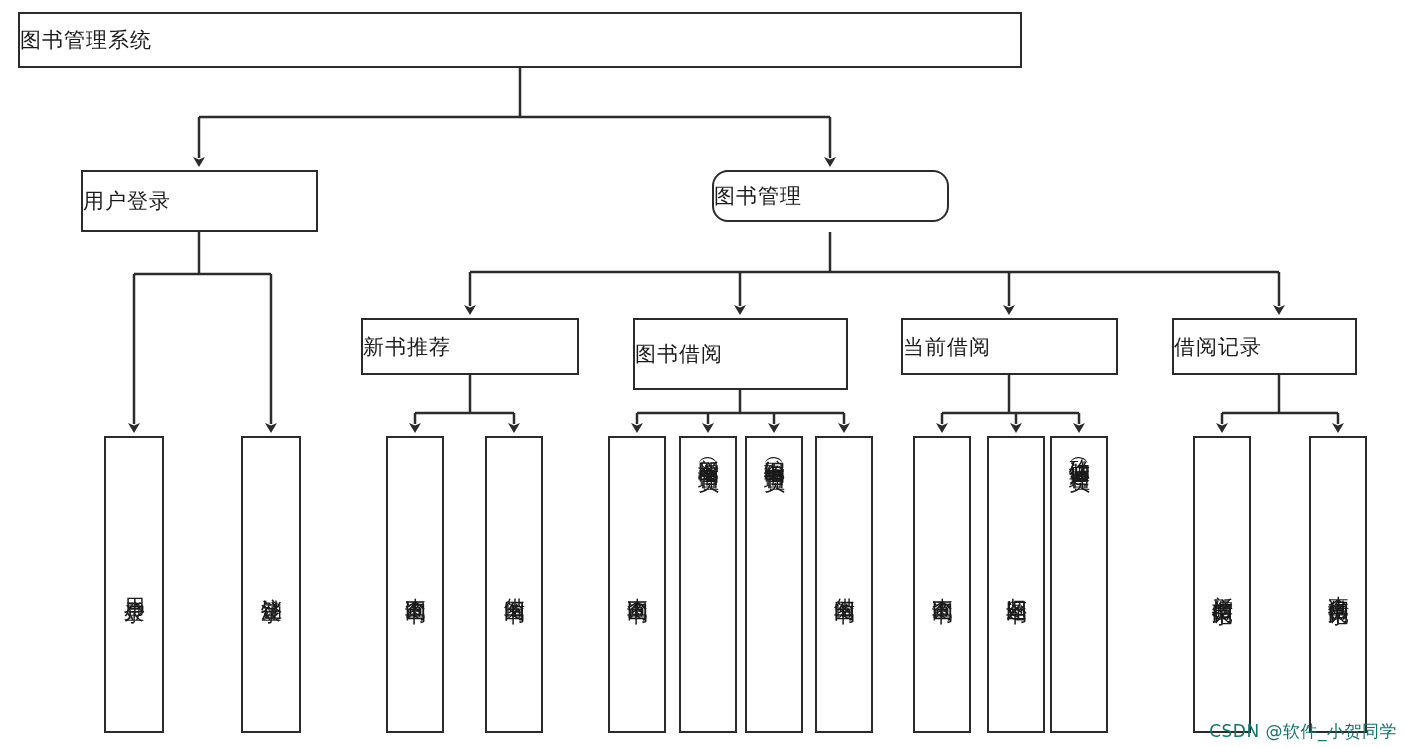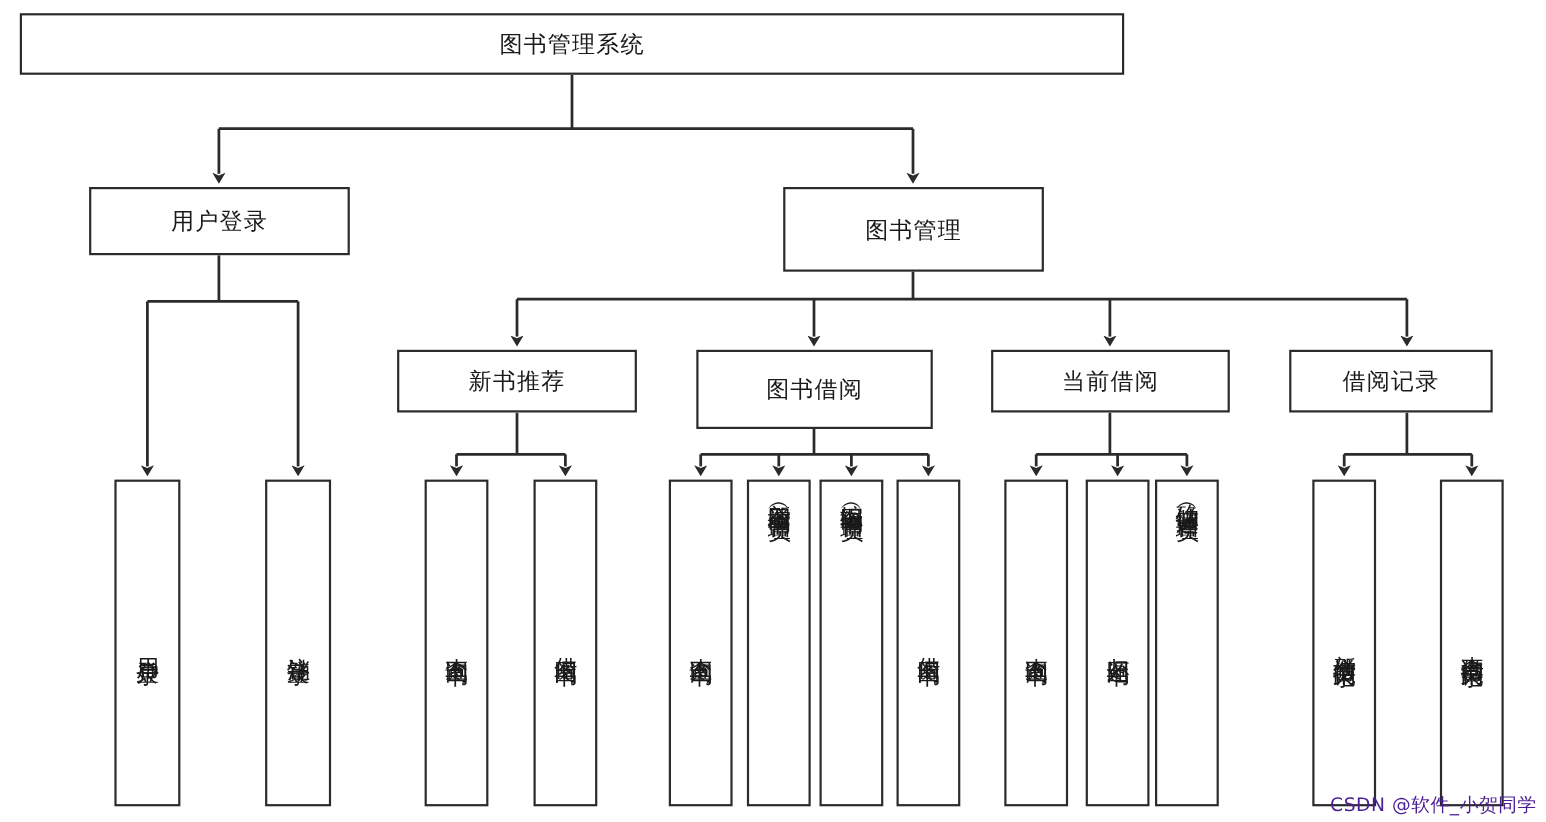--- a/index.html
+++ b/index.html
@@ -25,21 +25,20 @@
     height: 747px;
     pointer-events: none;
   }
   .node {
     position: absolute;
     box-sizing: border-box;
     border: 2px solid #2b2b2b;
     background: #ffffff;
     display: flex;
     align-items: center;
-    justify-content: center;
     color: #1a1a1a;
   }
   .node.h {
     font-size: 21px;
     letter-spacing: 1px;
   }
   .node.v {
     align-items: flex-start;
     justify-content: center;
     padding-top: 4px;
@@ -55,21 +54,21 @@
   }
   .node.v.center {
     align-items: center;
     padding-top: 0;
   }
   .watermark {
     position: absolute;
     right: 8px;
     bottom: 4px;
     font-size: 17px;
-    color: #4c1d95;
+    color: #0f766e;
     letter-spacing: 0.5px;
     white-space: nowrap;
   }
 </style>
 </head>
 <body>
 
 <div id="canvas">
 
   <svg class="wires" viewBox="0 0 1405 747" xmlns="http://www.w3.org/2000/svg">
@@ -122,21 +121,21 @@
     </g>
   </svg>
 
   <div class="node h" id="n-root" style="left: 18px; top: 12px; width: 1004px; height: 56px;">
     <span>图书管理系统</span>
   </div>
 
   <div class="node h" id="n-l2-0" style="left: 81px; top: 170px; width: 237px; height: 62px;">
     <span>用户登录</span>
   </div>
-  <div class="node h" id="n-l2-1" style="left: 712px; top: 170px; width: 237px; height: 77px;">
+  <div class="node h" id="n-l2-1" style="left: 712px; top: 170px; width: 237px; height: 52px; border-radius: 16px;">
     <span>图书管理</span>
   </div>
 
   <div class="node h" id="n-l3-0" style="left: 361px; top: 318px; width: 218px; height: 57px;">
     <span>新书推荐</span>
   </div>
   <div class="node h" id="n-l3-1" style="left: 633px; top: 318px; width: 215px; height: 72px;">
     <span>图书借阅</span>
   </div>
   <div class="node h" id="n-l3-2" style="left: 901px; top: 318px; width: 217px; height: 57px;">

